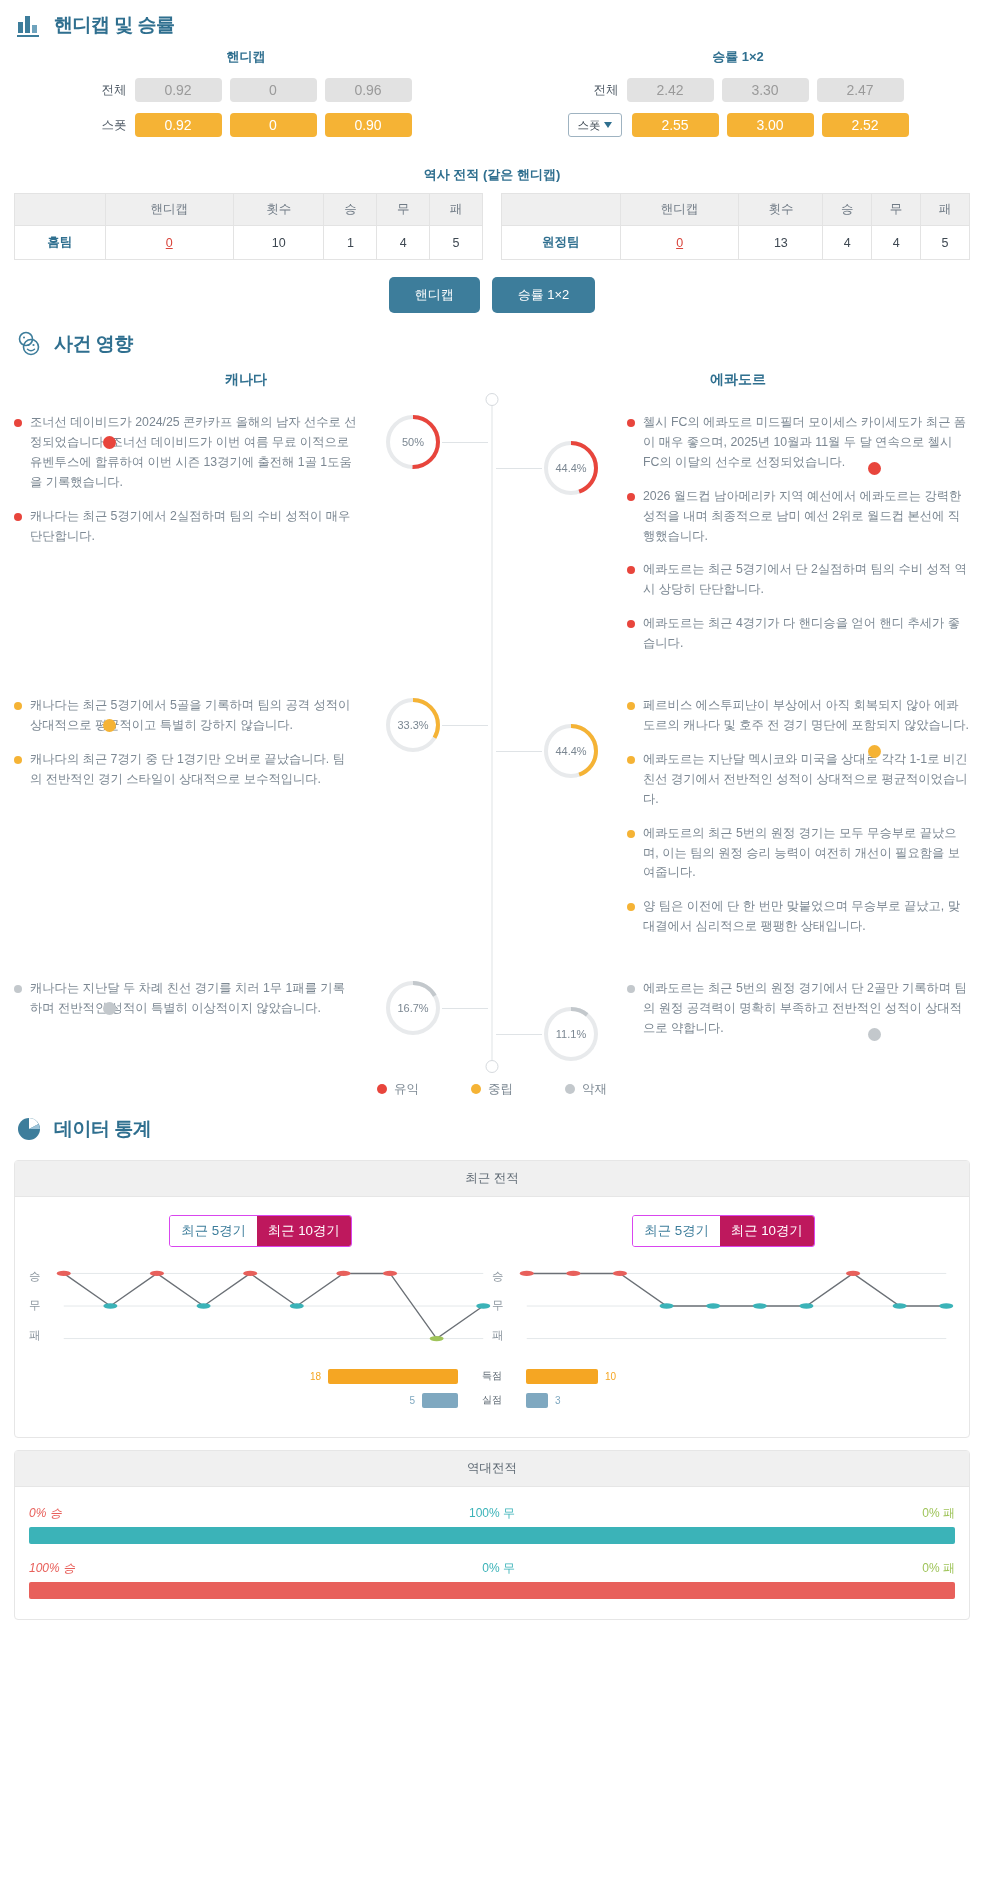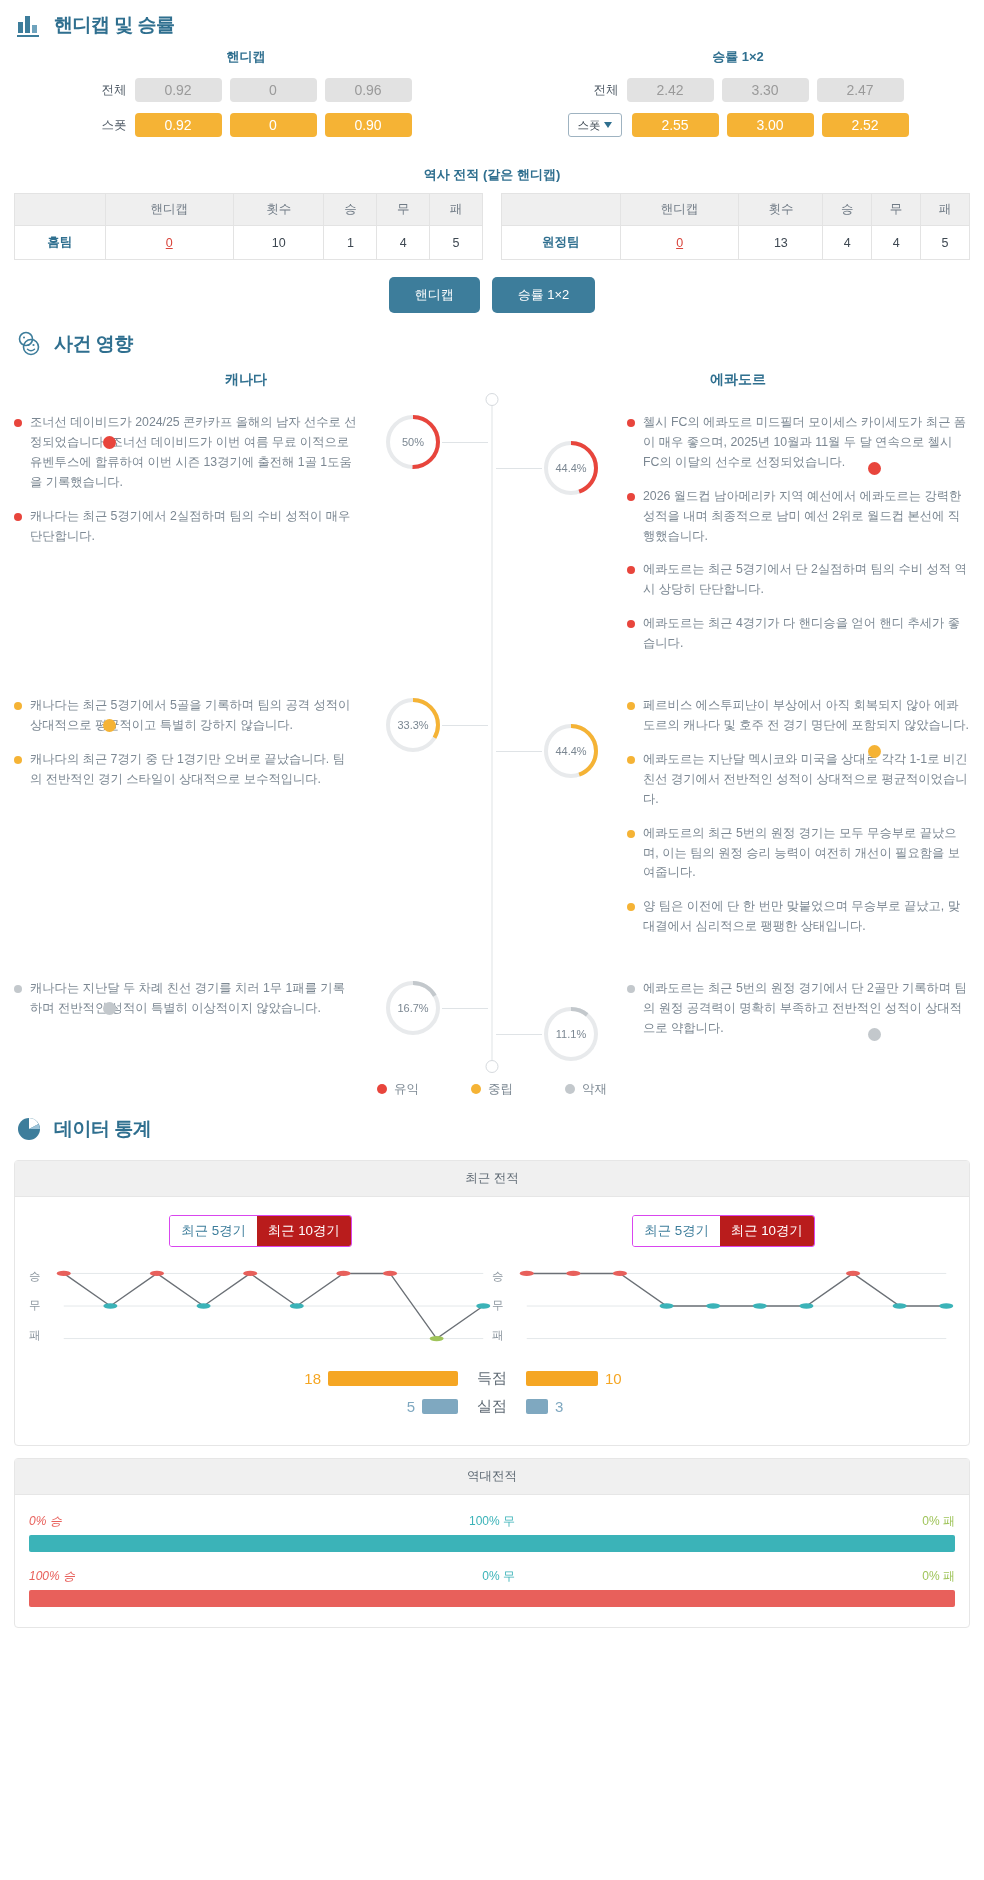--- a/index.html
+++ b/index.html
@@ -232,21 +232,21 @@
     font-size: 11.5px;
   }
   .toggle button {
     border: none;
     background: #fff;
     color: #3d7d9b;
     padding: 6px 11px;
     cursor: pointer;
     font-family: inherit;
   }
-  .toggle button.on { background: #b91c1c; color: #fff; }
+  .toggle button.on { background: #be185d; color: #fff; }
 
   .charts-row { display: flex; margin-top: 22px; }
   .chart-half { flex: 1; display: flex; }
   .axis-labels {
     width: 26px;
     display: flex;
     flex-direction: column;
     justify-content: space-between;
     font-size: 11.5px;
     color: #8a949d;
@@ -255,21 +255,21 @@
   }
   .plot { flex: 1; position: relative; height: 74px; }
   .plot svg { position: absolute; inset: 0; width: 100%; height: 100%; }
 
   .score-rows { margin-top: 26px; }
   .score-row {
     display: flex;
     align-items: center;
     justify-content: center;
     margin-bottom: 9px;
-    font-size: 15px;
+    font-size: 10px;
   }
   .sr-left, .sr-right { flex: 1; display: flex; align-items: center; }
   .sr-left  { justify-content: flex-end; gap: 7px; }
   .sr-right { justify-content: flex-start; gap: 7px; }
   .sr-mid { width: 68px; text-align: center; color: #5f6a74; flex: none; }
   .bar { height: 15px; border-radius: 2px; }
   .bar.gf { background: #f5a623; }
   .bar.ga { background: #7fa8c0; }
   .num.gf { color: #f5a623; }
   .num.ga { color: #7fa8c0; }

